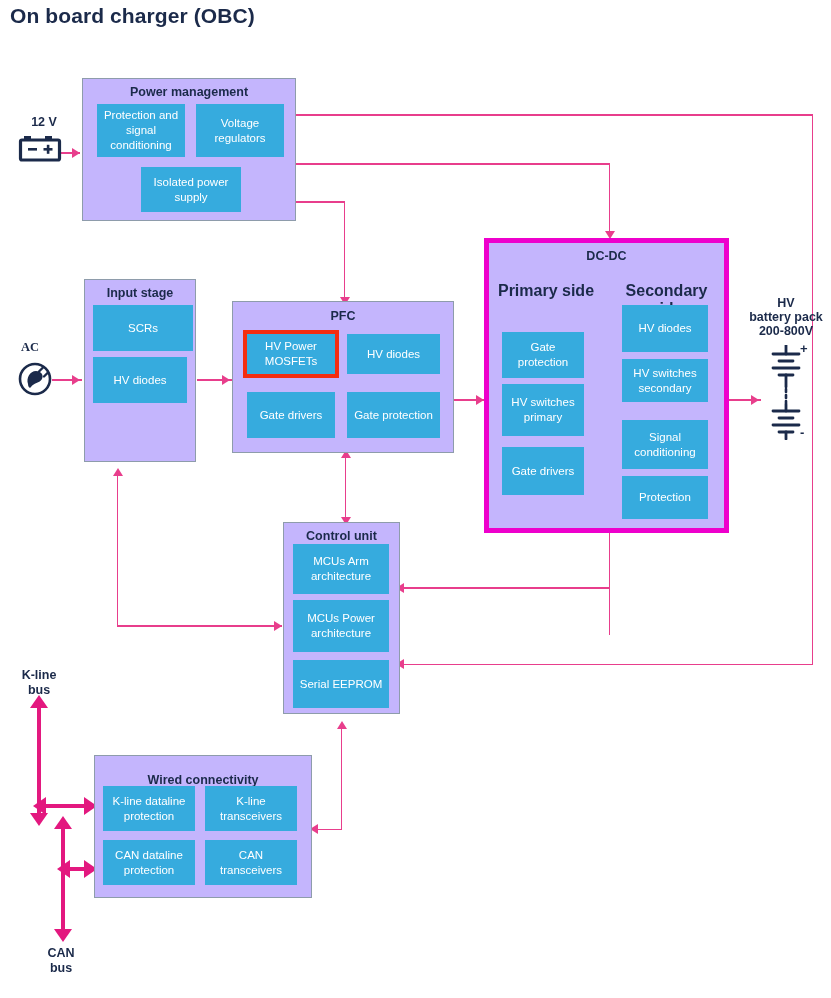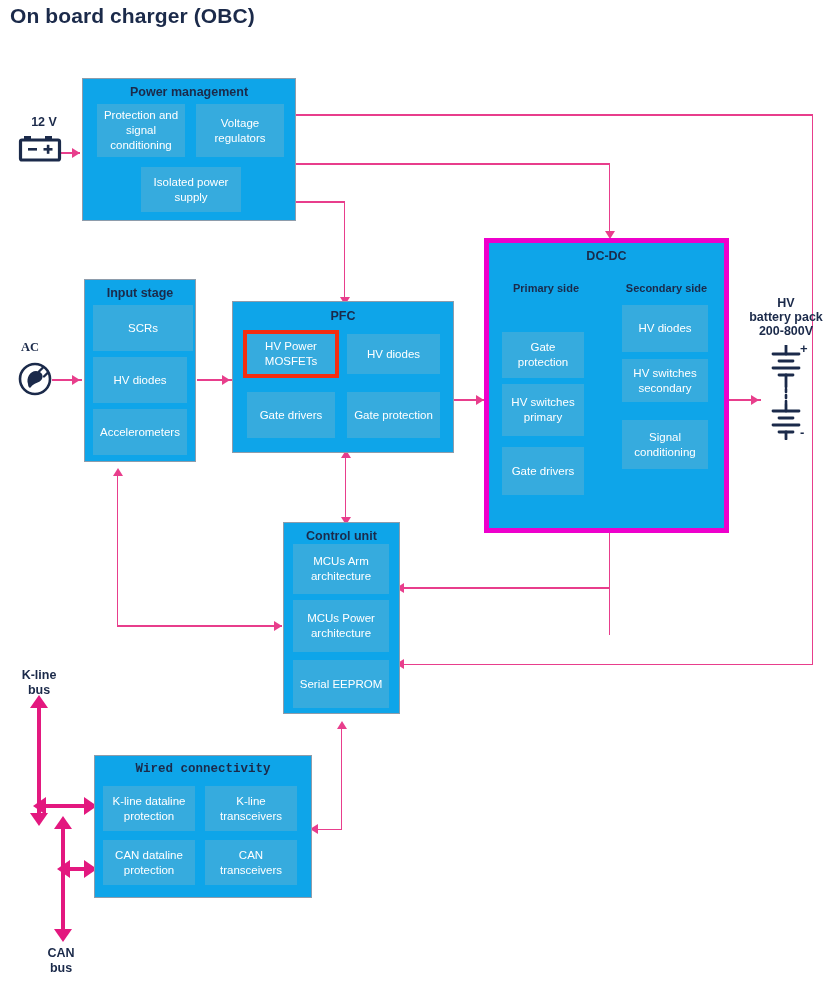--- a/index.html
+++ b/index.html
@@ -20,41 +20,41 @@
     position:absolute;
     left:10px; top:4px;
     font-size:21px;
     font-weight:bold;
     color:#1b2a4a;
     letter-spacing:.1px;
   }
   
   .group{
     position:absolute;
-    background:#0ea5e9;
+    background:#c4b5fd;
     border:1.5px solid #8e9cab;
     box-sizing:border-box;
     z-index:5;
   }
   .group.accent{
     border:5px solid #ee00cc;
   }
   .group-title{
     position:absolute;
     left:0; right:0;
     text-align:center;
     font-size:12.5px;
     font-weight:bold;
     color:#1b2a4a;
     z-index:6;
   }
   .sub-title{
     position:absolute;
     text-align:center;
-    font-size:11px;
+    font-size:16px;
     font-weight:bold;
     color:#1b2a4a;
     z-index:7;
   }
   
   .blk{
     position:absolute;
     background:#36abde;
     color:#ffffff;
     font-size:11.5px;
@@ -181,21 +181,20 @@
   </div>
   <div class="blk" style="left:97px; top:104px; width:88px; height:53px;">Protection and signal conditioning</div>
   <div class="blk" style="left:196px; top:104px; width:88px; height:53px;">Voltage regulators</div>
   <div class="blk" style="left:141px; top:167px; width:100px; height:45px;">Isolated power supply</div>
 
   <div class="group" style="left:84px; top:279px; width:112px; height:183px;">
     <div class="group-title" style="top:6px;">Input stage</div>
   </div>
   <div class="blk" style="left:93px; top:305px; width:100px; height:46px;">SCRs</div>
   <div class="blk" style="left:93px; top:357px; width:94px; height:46px;">HV diodes</div>
-  <div class="blk" style="left:93px; top:409px; width:94px; height:46px;">Accelerometers</div>
 
   <div class="group" style="left:232px; top:301px; width:222px; height:152px;">
     <div class="group-title" style="top:7px;">PFC</div>
   </div>
   <div class="blk highlight" style="left:247px; top:334px; width:88px; height:40px;">HV Power MOSFETs</div>
   <div class="blk" style="left:347px; top:334px; width:93px; height:40px;">HV diodes</div>
   <div class="blk" style="left:247px; top:392px; width:88px; height:46px;">Gate drivers</div>
   <div class="blk" style="left:347px; top:392px; width:93px; height:46px;">Gate protection</div>
 
   <div class="group accent" style="left:484px; top:238px; width:245px; height:295px;">
@@ -207,30 +206,31 @@
   <div class="ln v" style="left:598px; top:304px; height:218px; background:#e83e8c;"></div>
   <div class="ln v" style="left:606px; top:304px; height:218px; background:#e83e8c;"></div>
 
   <div class="blk" style="left:502px; top:332px; width:82px; height:46px;">Gate protection</div>
   <div class="blk" style="left:502px; top:384px; width:82px; height:52px;">HV switches primary</div>
   <div class="blk" style="left:502px; top:447px; width:82px; height:48px;">Gate drivers</div>
 
   <div class="blk" style="left:622px; top:305px; width:86px; height:47px;">HV diodes</div>
   <div class="blk" style="left:622px; top:359px; width:86px; height:43px;">HV switches secondary</div>
   <div class="blk" style="left:622px; top:420px; width:86px; height:49px;">Signal conditioning</div>
+  <div class="blk" style="left:622px; top:476px; width:86px; height:43px;">Protection</div>
 
   <div class="group" style="left:283px; top:522px; width:117px; height:192px;">
     <div class="group-title" style="top:6px;">Control unit</div>
   </div>
   <div class="blk" style="left:293px; top:544px; width:96px; height:50px;">MCUs Arm architecture</div>
   <div class="blk" style="left:293px; top:600px; width:96px; height:52px;">MCUs Power architecture</div>
   <div class="blk" style="left:293px; top:660px; width:96px; height:48px;">Serial EEPROM</div>
 
   <div class="group" style="left:94px; top:755px; width:218px; height:143px;">
-    <div class="group-title" style="top:6px;font-family:Liberation Mono, monospace;">Wired connectivity</div>
+    <div class="group-title" style="top:17px;">Wired connectivity</div>
   </div>
   <div class="blk" style="left:103px; top:786px; width:92px; height:45px;">K-line dataline protection</div>
   <div class="blk" style="left:205px; top:786px; width:92px; height:45px;">K-line transceivers</div>
   <div class="blk" style="left:103px; top:840px; width:92px; height:45px;">CAN dataline protection</div>
   <div class="blk" style="left:205px; top:840px; width:92px; height:45px;">CAN transceivers</div>
 
   <div class="ext-label" style="left:16px; top:115px; width:56px;">12 V</div>
   <div class="icon-wrap" style="left:18px; top:134px;">
     <svg width="44" height="30" viewBox="0 0 44 30">
       <rect x="6" y="2" width="7" height="4" fill="#1b2a4a"></rect>

